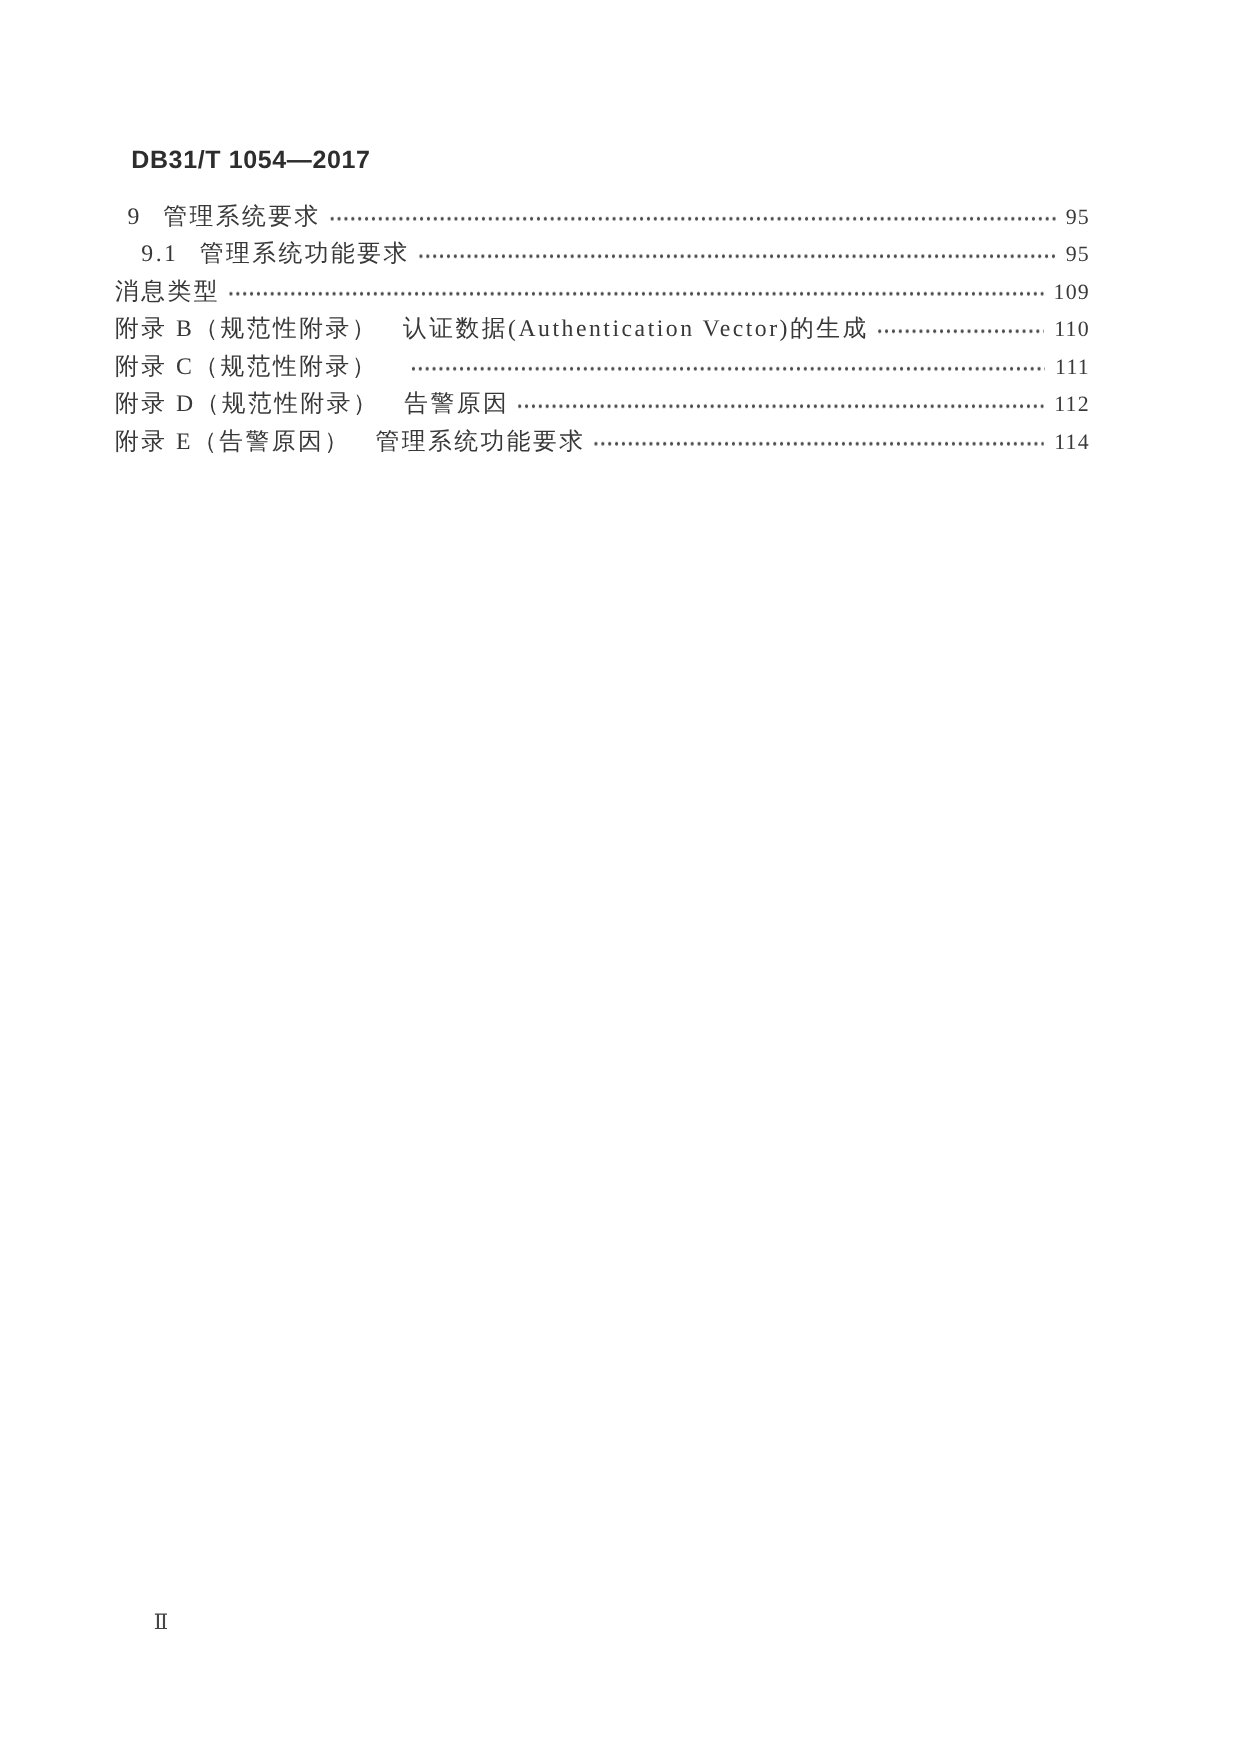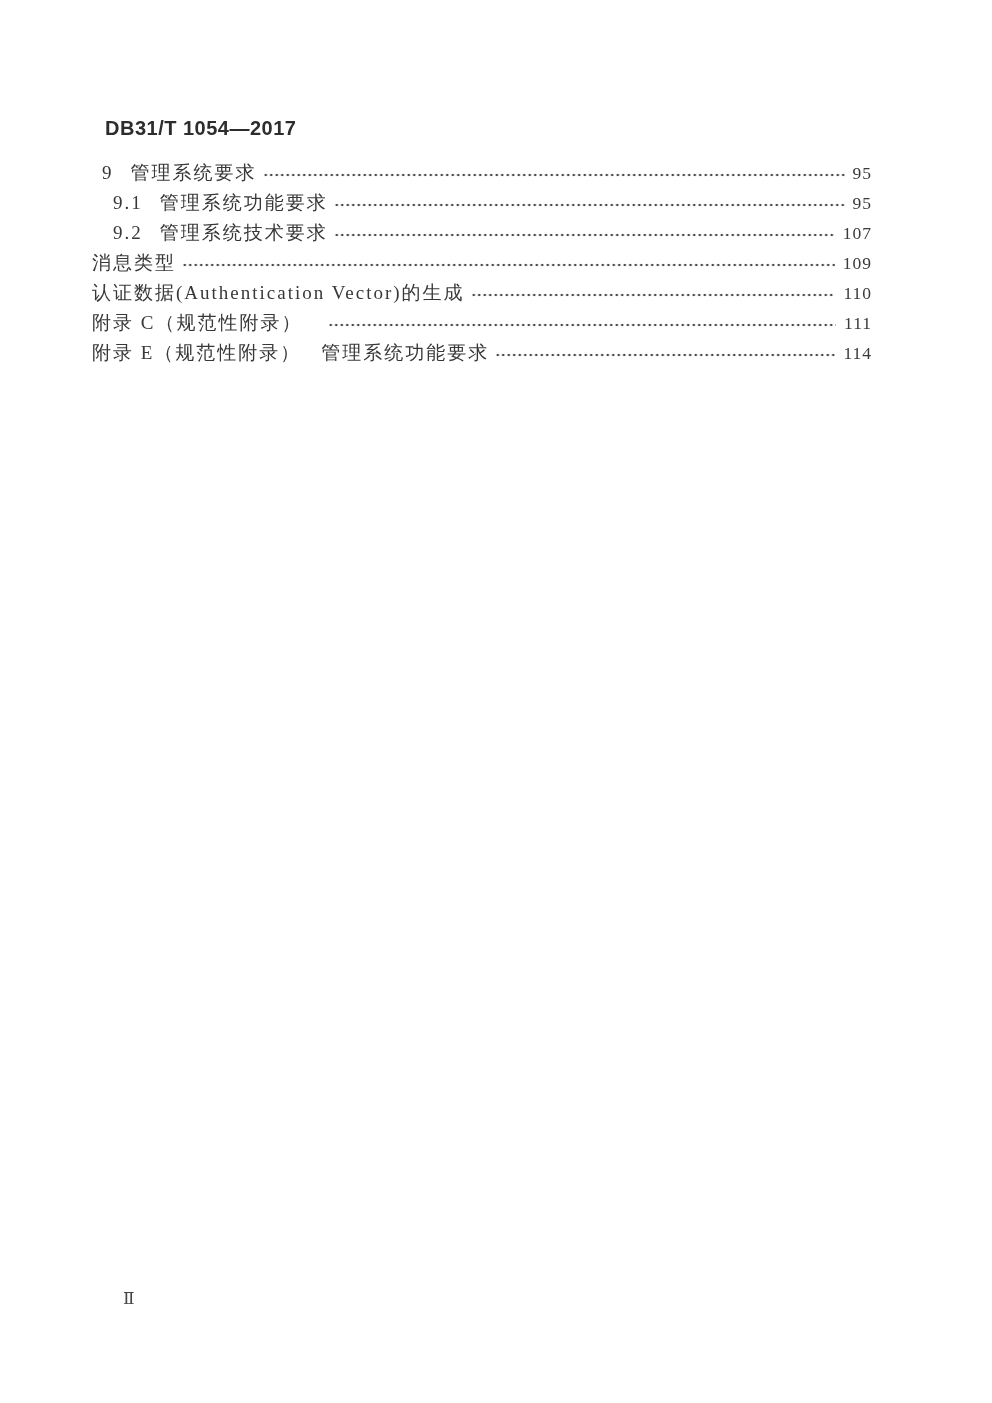--- a/index.html
+++ b/index.html
@@ -90,48 +90,49 @@
       <span class="toc-page">95</span>
     </div>
 
     <div class="toc-row lvl-2">
       <span class="toc-label">9.1</span>
       <span class="toc-title">管理系统功能要求</span>
       <span class="toc-leader"></span>
       <span class="toc-page">95</span>
     </div>
 
-    <div class="toc-row lvl-2">
-      <span class="toc-label">9.2</span>
-      <span class="toc-title">管理系统技术要求</span>
-      <span class="toc-leader"></span>
-      <span class="toc-page">107</span>
-    </div>
 
     <div class="toc-row apx">
       <span class="toc-title">消息类型</span>
       <span class="toc-leader"></span>
       <span class="toc-page">109</span>
     </div>
 
     <div class="toc-row apx">
+      <span class="toc-label">附录 B（规范性附录）</span>
       <span class="toc-title">认证数据(Authentication Vector)的生成</span>
       <span class="toc-leader"></span>
       <span class="toc-page">110</span>
     </div>
 
     <div class="toc-row apx">
       <span class="toc-label">附录 C（规范性附录）</span>
       <span class="toc-leader"></span>
       <span class="toc-page">111</span>
     </div>
 
+    <div class="toc-row apx">
+      <span class="toc-label">附录 D（规范性附录）</span>
+      <span class="toc-title">告警原因</span>
+      <span class="toc-leader"></span>
+      <span class="toc-page">112</span>
+    </div>
 
     <div class="toc-row apx">
-      <span class="toc-label">附录 E（规范性附录）</span>
+      <span class="toc-label">附录 E（告警原因）</span>
       <span class="toc-title">管理系统功能要求</span>
       <span class="toc-leader"></span>
       <span class="toc-page">114</span>
     </div>
 
   </div>
 
   <div class="folio">Ⅱ</div>
 
 </div>

